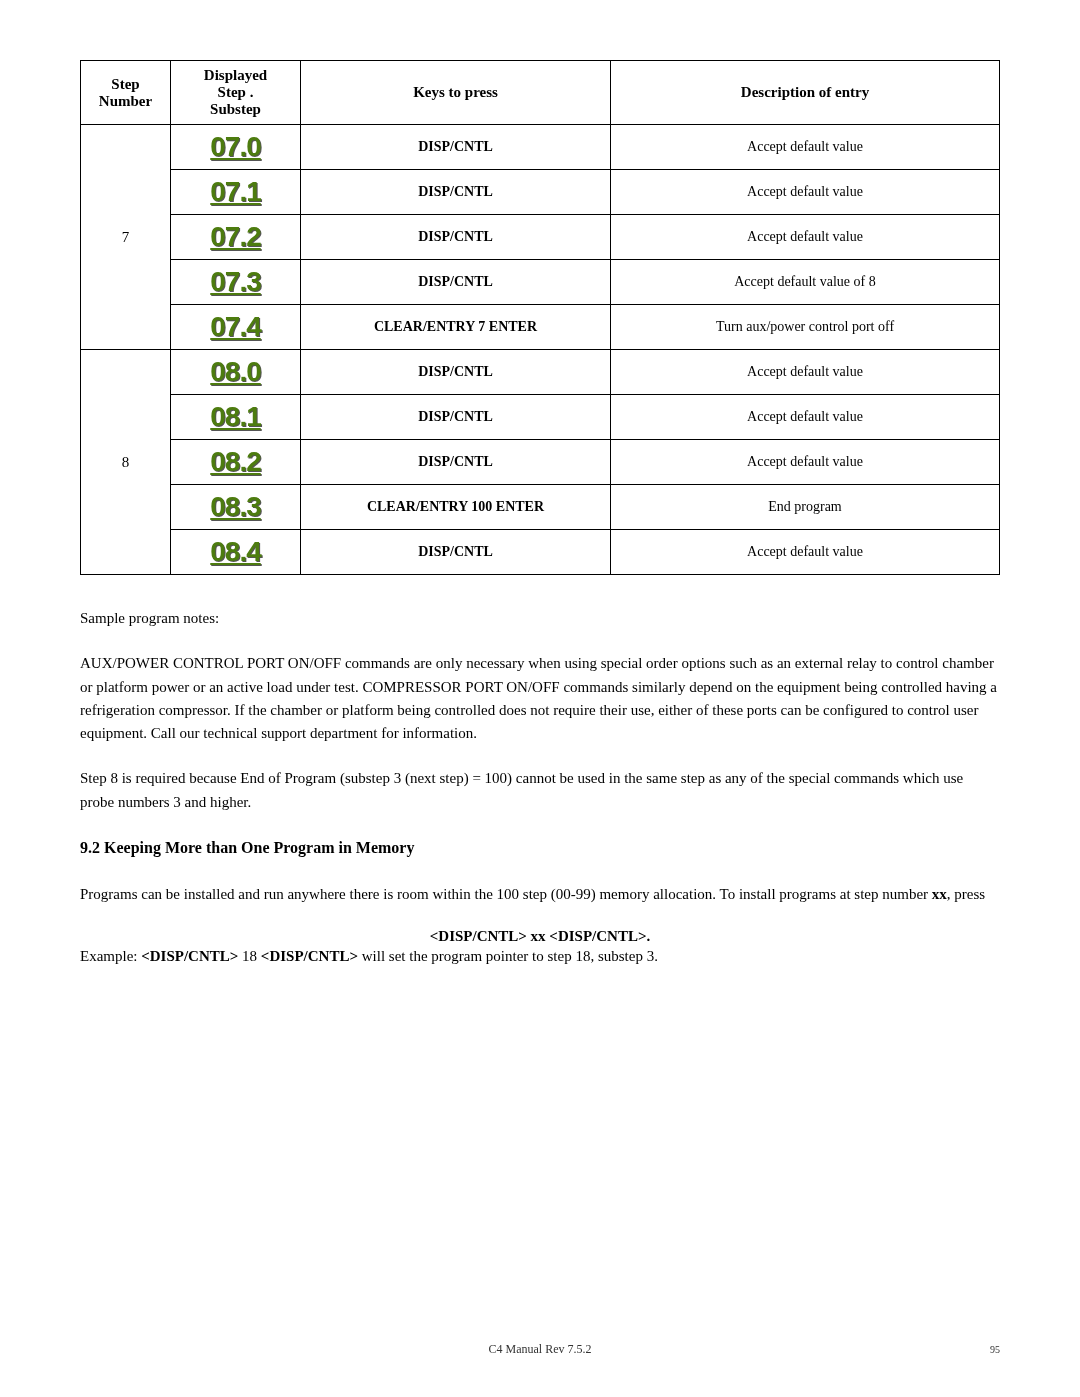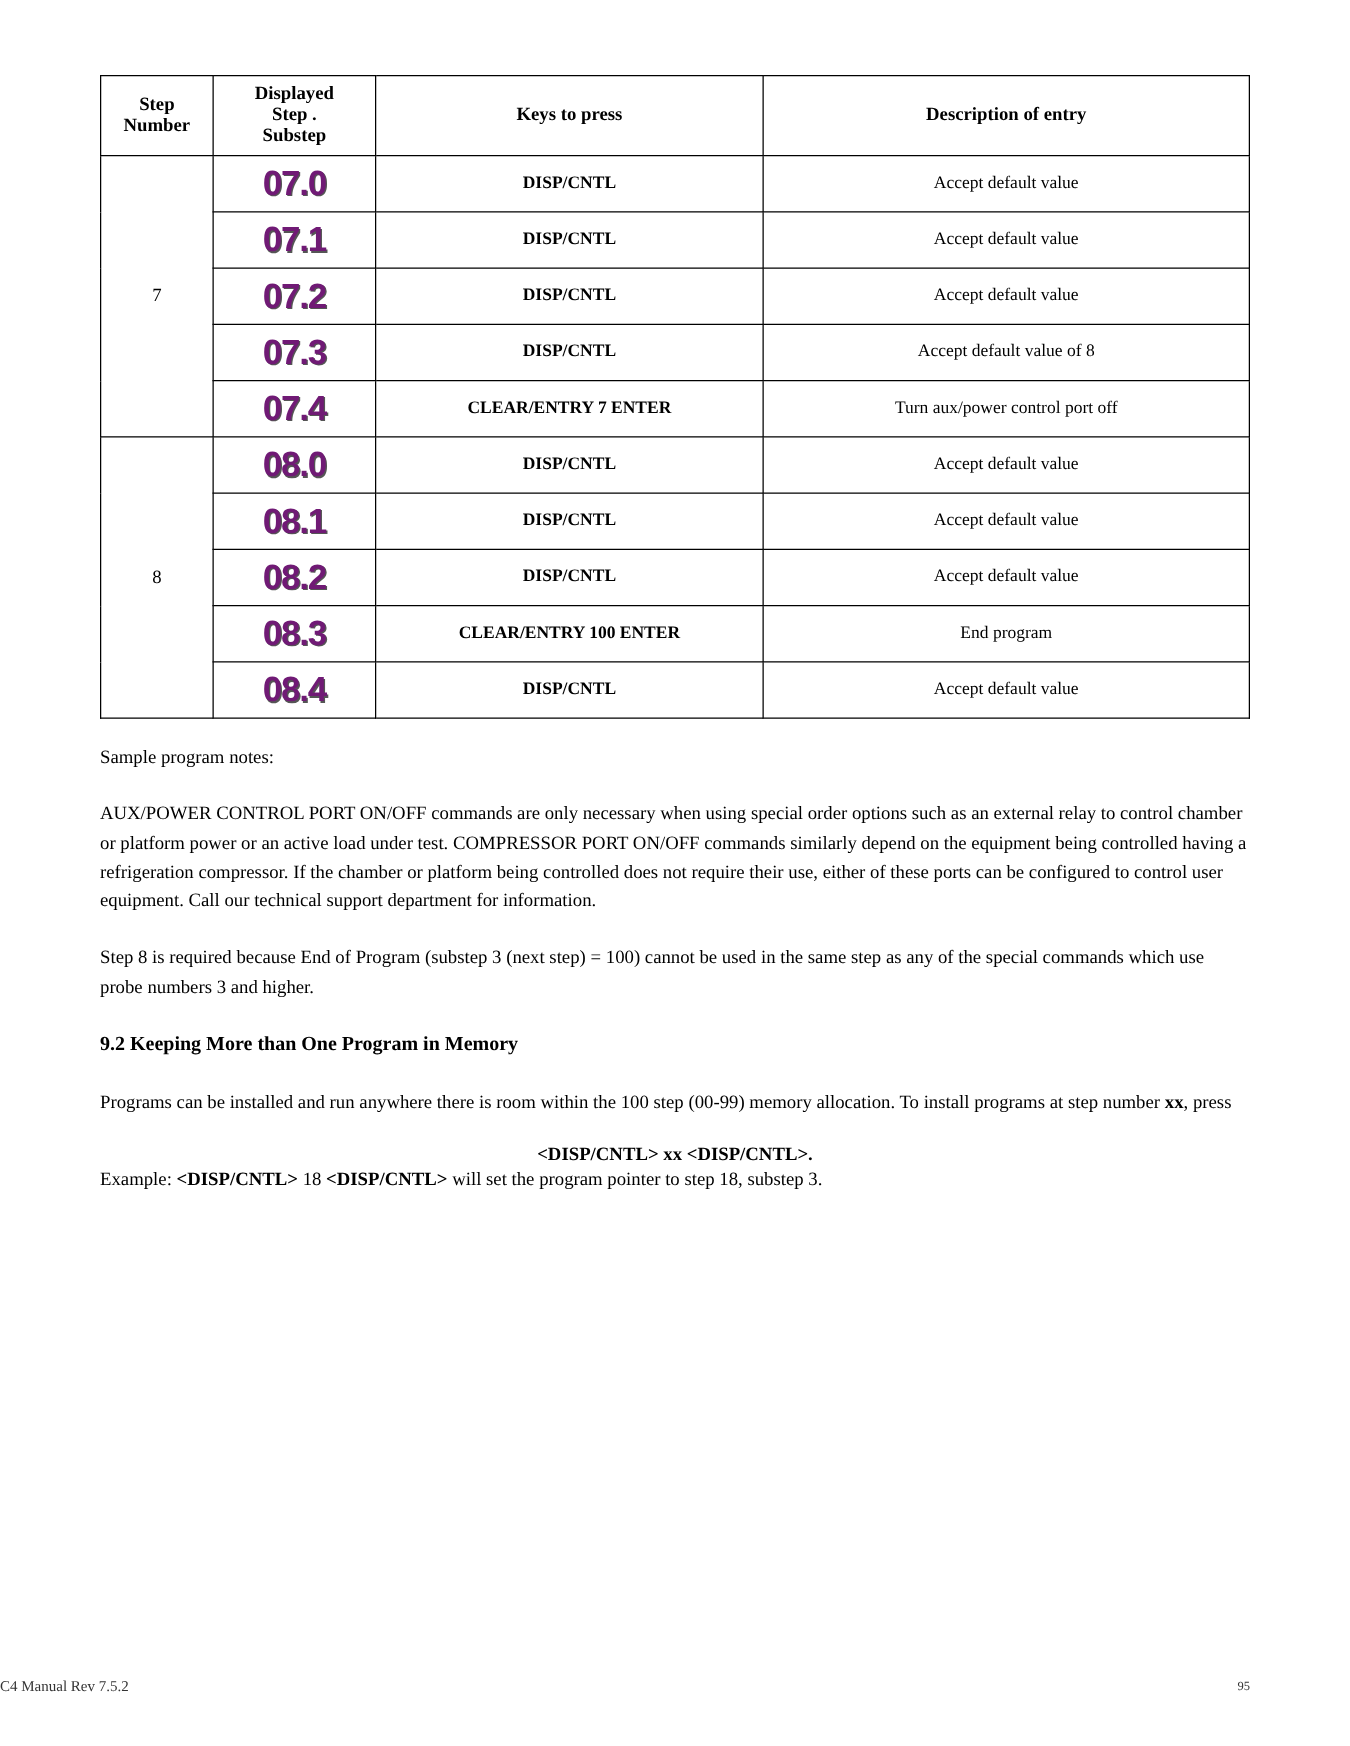--- a/index.html
+++ b/index.html
@@ -10,21 +10,21 @@
       color: #000;
       width: 1080px;
       min-height: 1397px;
       padding: 60px 80px 80px 80px;
     }
 
     
     .main-table {
       width: 100%;
       border-collapse: collapse;
-      margin-bottom: 20px;
+      margin-bottom: 32px;
       padding-left: 20px;
     }
     .main-table th, .main-table td {
       border: 1px solid #000;
       padding: 6px 10px;
       vertical-align: middle;
       text-align: center;
     }
     .main-table th {
       font-size: 15px;
@@ -39,24 +39,25 @@
       font-size: 15px;
       vertical-align: middle;
     }
 
     
     .glyph {
       font-family: Arial Black, Gadget, sans-serif;
       font-size: 28px;
       font-weight: 900;
       letter-spacing: -1px;
-      color: #701a75;
+      color: #4d7c0f;
       display: inline-block;
       
       text-shadow: 1px 1px 0 #555;
+      text-decoration: underline;
     }
 
     .keys-cell {
       font-size: 14px;
       font-weight: bold;
       text-align: center;
     }
     .desc-cell {
       text-align: left;
       font-size: 14px;
@@ -81,20 +82,21 @@
       font-weight: bold;
       font-size: 15px;
       margin: 0 0;
     }
     .footer {
       position: absolute;
       bottom: 40px;
       left: 0;
       width: 1080px;
       display: flex;
+      justify-content: center;
       align-items: center;
       font-size: 12px;
       color: #333;
     }
     .footer-page {
       position: absolute;
       right: 80px;
       font-size: 10px;
     }
   </style>

